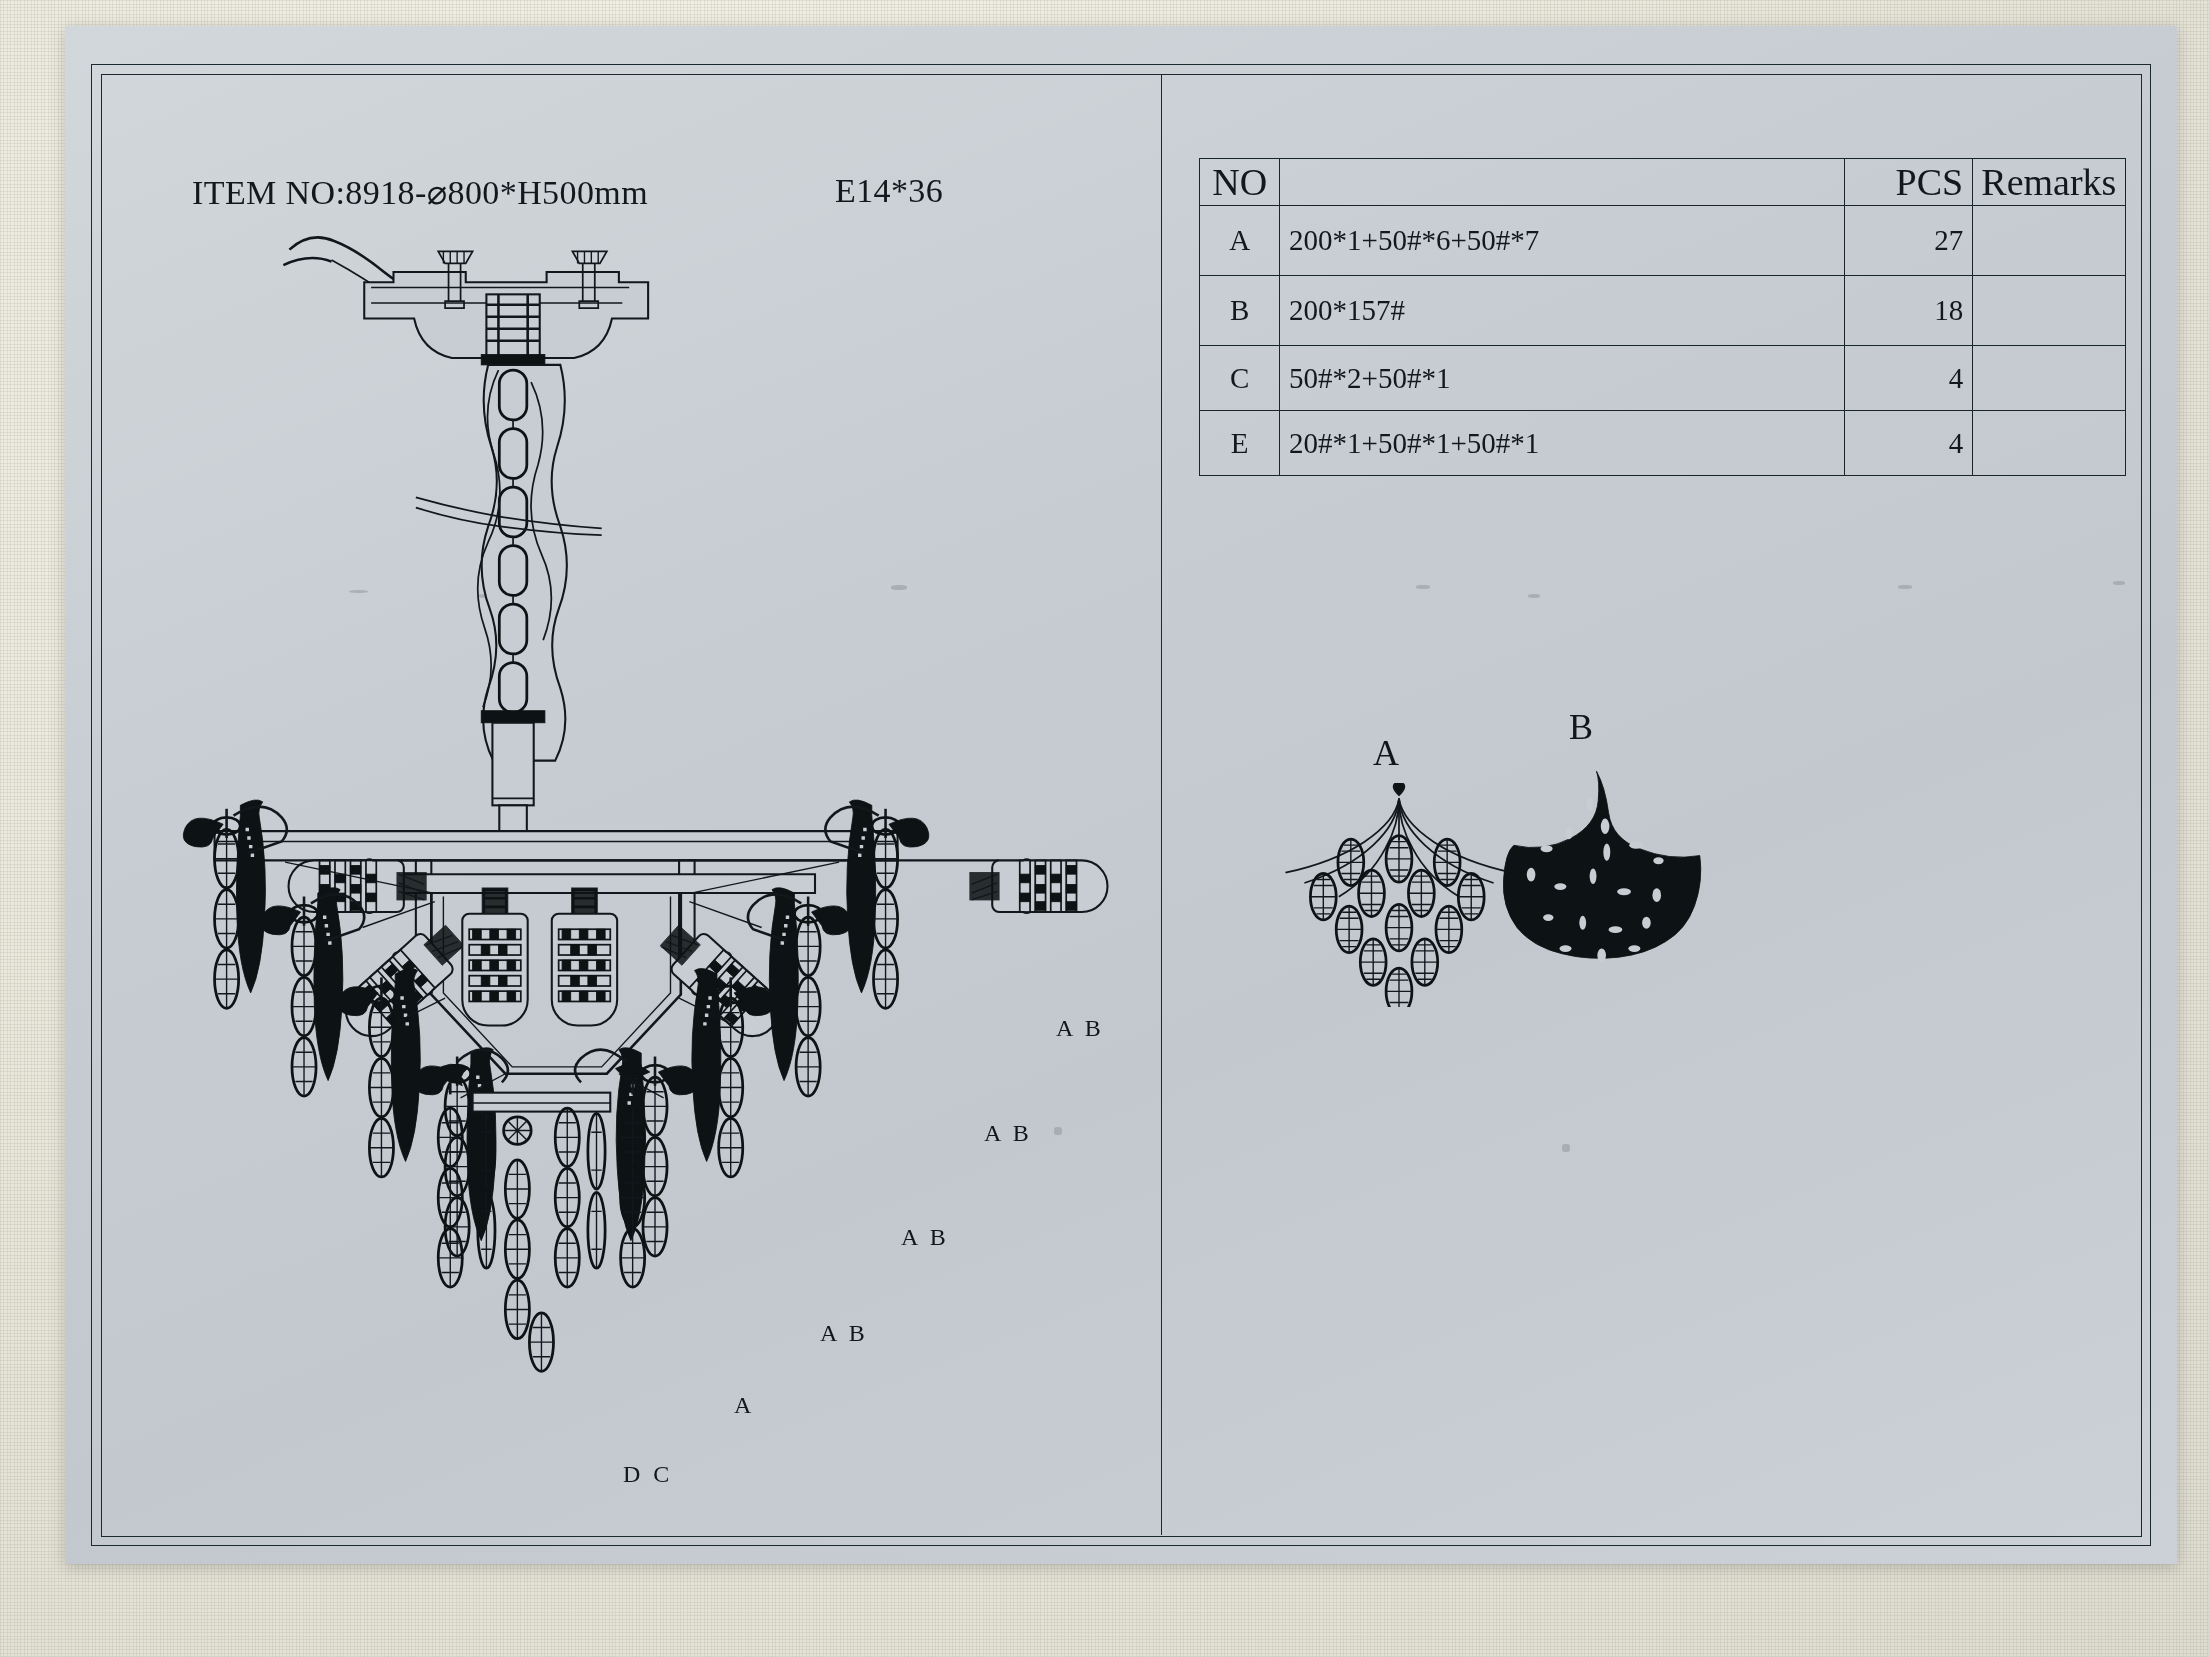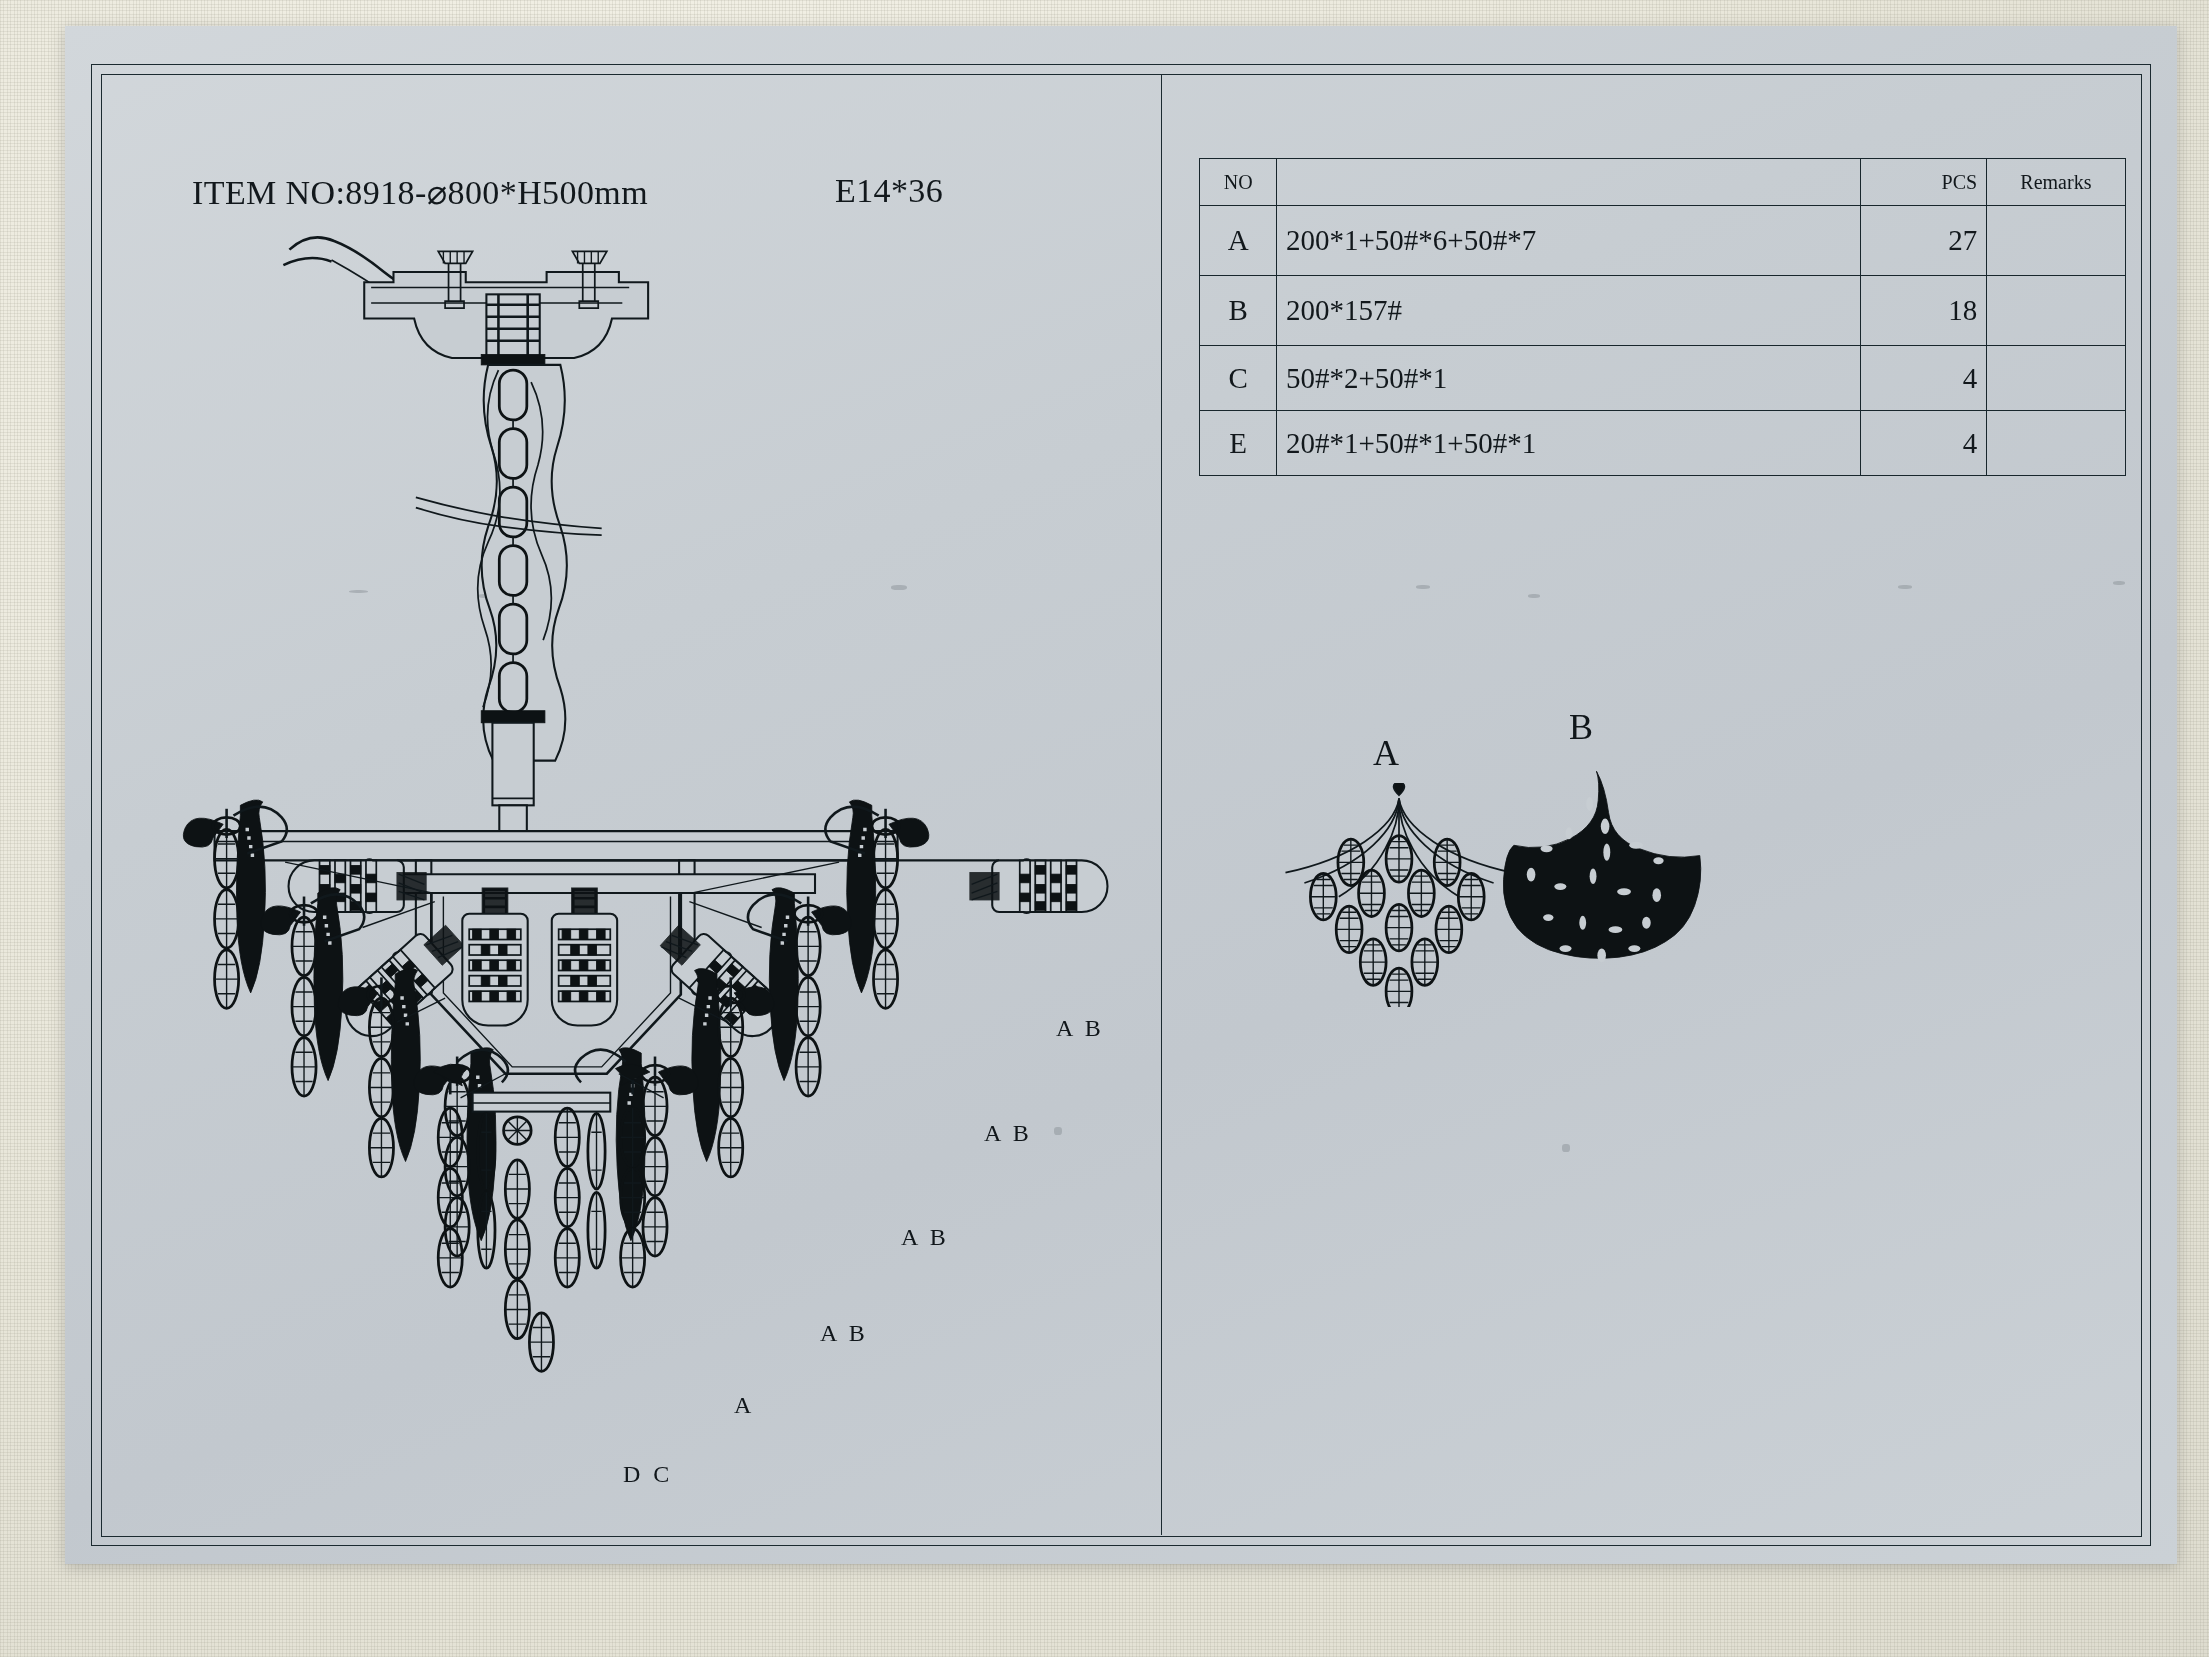--- a/index.html
+++ b/index.html
@@ -61,21 +61,21 @@
     border:1.7px solid #18262c;
     font-weight:normal;
     font-size:29px;
     padding:0 8.6px;
     background:transparent;
   }
   #parts-table .c-no   {width:64px;text-align:center;}
   #parts-table .c-desc {width:616px;text-align:left;}
   #parts-table .c-pcs  {width:119px;text-align:right;}
   #parts-table .c-rem  {width:129px;text-align:center;}
-  #parts-table thead td{height:46px;font-size:20px;}
+  #parts-table thead td{height:46px;font-size:38px;}
   #parts-table tbody td{height:64px;}
   #parts-table tbody tr.tall td{height:69px;}
   .desc-indent{padding-left:22.4px;}
 
   
   .sample-label{
     position:absolute;font-size:36px;color:#10161a;
   }
   #sample-a-label{left:1308px;top:706px;}
   #sample-b-label{left:1504px;top:680px;}

